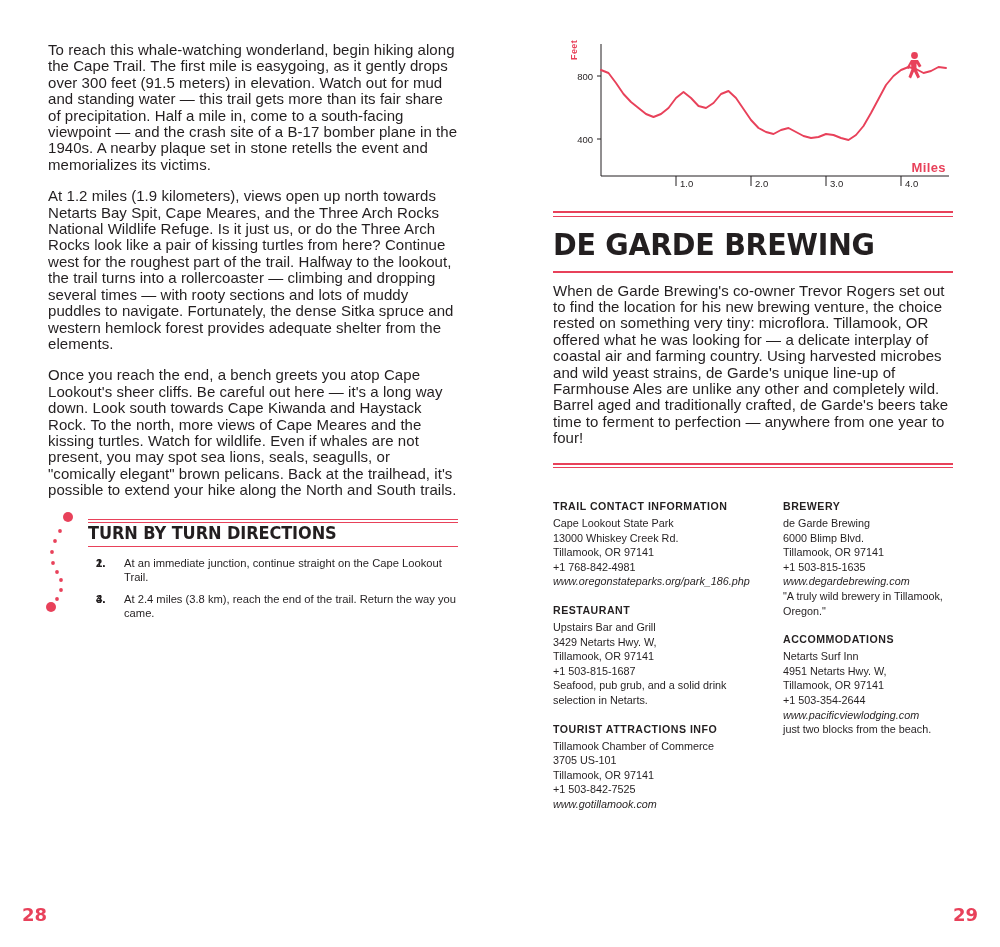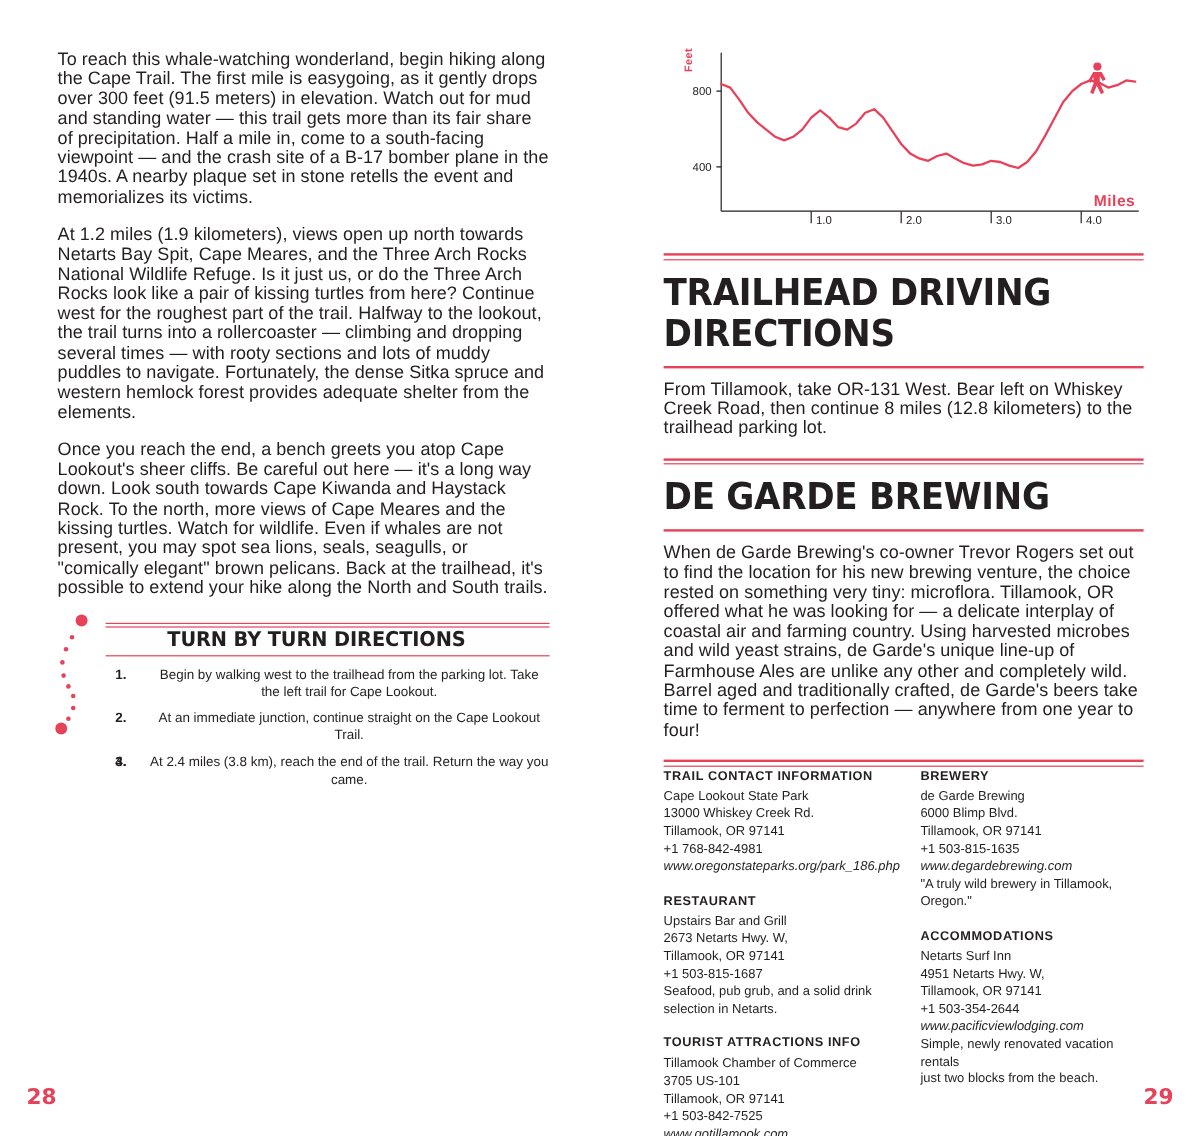--- a/index.html
+++ b/index.html
@@ -81,21 +81,20 @@
     transform: scaleX(0.92);
     transform-origin: left center;
     color: #231f20;
   }
   .sec-block { margin-bottom: 16px; }
   
   .tbt {
     position: relative;
     margin-top: 20px;
     padding-left: 40px;
-    text-align: center;
   }
   .tbt-head {
     font-family: "DejaVu Sans", sans-serif;
     font-weight: bold;
     font-size: 17px;
     letter-spacing: -0.1px;
     text-transform: uppercase;
     margin: 0 0 3px 0;
     transform: scaleX(0.95);
     transform-origin: left center;
@@ -121,22 +120,22 @@
     font-weight: bold;
     font-size: 11.2px;
   }
   .dots-svg {
     position: absolute;
     left: -2px; top: -8px;
   }
   
   .contacts {
     display: flex;
-    gap: 24px;
-    margin-top: 2px;
+    gap: 40px;
+    margin-top: 32px;
   }
   .contacts .c-col { width: 190px; }
   .c-head {
     font-size: 10.6px;
     font-weight: bold;
     letter-spacing: 0.5px;
     text-transform: uppercase;
     margin: 0 0 4px 0;
   }
   .c-line {
@@ -181,21 +180,20 @@
         <circle cx="11" cy="88" r="1.9" fill="#e8415a"></circle>
         <circle cx="5" cy="96" r="5" fill="#e8415a"></circle>
       </svg>
       <div class="tbt-rule-top"></div>
       <div class="tbt-rule-thin"></div>
       <h3 class="tbt-head">Turn by Turn Directions</h3>
       <div class="tbt-rule-top"></div>
       <ol class="steps">
         <li>
           <span class="num">1.</span>
-          <span>Begin by walking west to the trailhead from the parking lot. Take the left trail for Cape Lookout.</span>
         </li>
         <li>
           <span class="num">2.</span>
           <span>At an immediate junction, continue straight on the Cape Lookout Trail.</span>
         </li>
         <li>
           <span class="num">3.</span>
         </li>
         <li>
           <span class="num">4.</span>
@@ -231,27 +229,20 @@
 
         <polyline fill="none" stroke="#e8415a" stroke-width="1.9" stroke-linejoin="round" stroke-linecap="round" points="48,34 55.5,37 63,47 70.5,58 78,66 85.5,72 93,78 100.5,81 108,78 115.5,72 123,62 130.5,56 138,62 145.5,70 153,72 160.5,67 168,58 175.5,55 183,62 190.5,73 198,84 205.5,92 213,96 220.5,98 228,94 235.5,92 243,96 250.5,100 258,102 265.5,101 273,98 280.5,99 288,102 295.5,104 303,99 310.5,90 318,77 325.5,63 333,49 340.5,40 348,34 355.5,31 363,33 370.5,37 378,35 385.5,31 393,32"></polyline>
 
         <g transform="translate(355,16)">
           <circle cx="6.5" cy="3.5" r="3.4" fill="#e8415a"></circle>
           <path d="M3 8 L10 8 L13.5 14 L11 15.5 L8.5 11.5 L8.5 17 L12 25 L9.5 26.5 L6 19.5 L3 26.5 L0.5 25 L3.5 17 L3 12 L1 17 L-1.5 16 Z" fill="#e8415a"></path>
         </g>
       </svg>
     </div>
 
-    <div class="sec-block">
-      <div class="rule-top"></div>
-      <div class="rule-thin"></div>
-      <h2 class="section">Trailhead Driving Directions</h2>
-      <div class="rule-top"></div>
-      <p class="body" style="margin-top:10px;">From Tillamook, take OR-131 West. Bear left on Whiskey Creek Road, then continue 8 miles (12.8 kilometers) to the trailhead parking lot.</p>
-    </div>
 
     <div class="sec-block">
       <div class="rule-top"></div>
       <div class="rule-thin"></div>
       <h2 class="section">De Garde Brewing</h2>
       <div class="rule-top"></div>
       <p class="body" style="margin-top:10px;">When de Garde Brewing's co-owner Trevor Rogers set out to find the location for his new brewing venture, the choice rested on something very tiny: microflora. Tillamook, OR offered what he was looking for — a delicate interplay of coastal air and farming country. Using harvested microbes and wild yeast strains, de Garde's unique line-up of Farmhouse Ales are unlike any other and completely wild. Barrel aged and traditionally crafted, de Garde's beers take time to ferment to perfection — anywhere from one year to four!</p>
     </div>
 
     <div class="rule-top"></div>
@@ -265,21 +256,21 @@
           <p class="c-line">Cape Lookout State Park</p>
           <p class="c-line">13000 Whiskey Creek Rd.</p>
           <p class="c-line">Tillamook, OR 97141</p>
           <p class="c-line">+1 768-842-4981</p>
           <p class="c-line italic">www.oregonstateparks.org/park_186.php</p>
         </div>
 
         <div class="c-group">
           <div class="c-head">Restaurant</div>
           <p class="c-line">Upstairs Bar and Grill</p>
-          <p class="c-line">2673 Netarts Hwy. W,</p>
+          <p class="c-line">3429 Netarts Hwy. W,</p>
           <p class="c-line">Tillamook, OR 97141</p>
           <p class="c-line">+1 503-815-1687</p>
           <p class="c-line">Seafood, pub grub, and a solid drink</p>
           <p class="c-line">selection in Netarts.</p>
         </div>
 
         <div class="c-group">
           <div class="c-head">Tourist Attractions Info</div>
           <p class="c-line">Tillamook Chamber of Commerce</p>
           <p class="c-line">3705 US-101</p>
@@ -303,21 +294,20 @@
           <p class="c-line">Oregon."</p>
         </div>
 
         <div class="c-group">
           <div class="c-head">Accommodations</div>
           <p class="c-line">Netarts Surf Inn</p>
           <p class="c-line">4951 Netarts Hwy. W,</p>
           <p class="c-line">Tillamook, OR 97141</p>
           <p class="c-line">+1 503-354-2644</p>
           <p class="c-line italic">www.pacificviewlodging.com</p>
-          <p class="c-line">Simple, newly renovated vacation rentals</p>
           <p class="c-line">just two blocks from the beach.</p>
         </div>
 
       </div>
     </div>
   </div>
 
   <div class="pagenum left">28</div>
   <div class="pagenum right">29</div>
 

